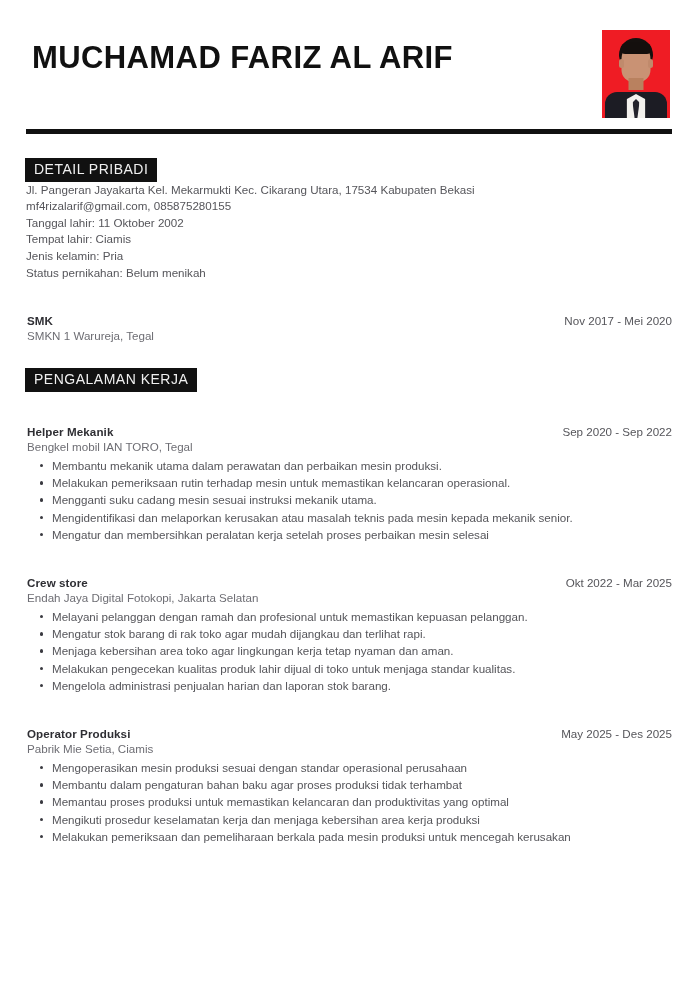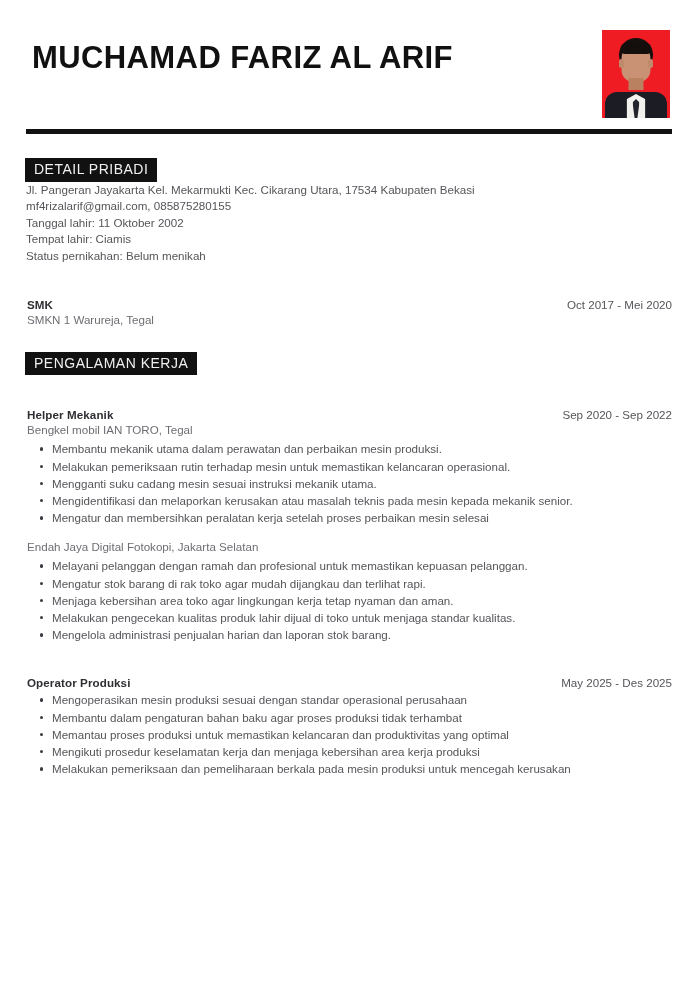--- a/index.html
+++ b/index.html
@@ -236,29 +236,30 @@
 
   <div class="rule"></div>
 
   <div class="section">
     <span class="badge">DETAIL PRIBADI</span>
     <div class="details">
       <div class="line">Jl. Pangeran Jayakarta Kel. Mekarmukti Kec. Cikarang Utara, 17534 Kabupaten Bekasi</div>
       <div class="line">mf4rizalarif@gmail.com, 085875280155</div>
       <div class="line">Tanggal lahir: 11 Oktober 2002</div>
       <div class="line">Tempat lahir: Ciamis</div>
+      <div class="line">Jenis kelamin: Pria</div>
       <div class="line">Status pernikahan: Belum menikah</div>
     </div>
   </div>
 
   <div class="section">
     <div class="edu-entry">
       <div class="entry-head">
         <div class="entry-title">SMK</div>
-        <div class="entry-date">Oct 2017 - Mei 2020</div>
+        <div class="entry-date">Nov 2017 - Mei 2020</div>
       </div>
       <div class="entry-sub">SMKN 1 Warureja, Tegal</div>
     </div>
   </div>
 
   <div class="section">
     <span class="badge">PENGALAMAN KERJA</span>
 
     <div class="entry">
       <div class="entry-head">
@@ -269,35 +270,40 @@
       <ul class="bullets">
         <li>Membantu mekanik utama dalam perawatan dan perbaikan mesin produksi.</li>
         <li>Melakukan pemeriksaan rutin terhadap mesin untuk memastikan kelancaran operasional.</li>
         <li>Mengganti suku cadang mesin sesuai instruksi mekanik utama.</li>
         <li>Mengidentifikasi dan melaporkan kerusakan atau masalah teknis pada mesin kepada mekanik senior.</li>
         <li>Mengatur dan membersihkan peralatan kerja setelah proses perbaikan mesin selesai</li>
       </ul>
     </div>
 
     <div class="entry">
+      <div class="entry-head">
+        <div class="entry-title">Crew store</div>
+        <div class="entry-date">Okt 2022 - Mar 2025</div>
+      </div>
       <div class="entry-sub">Endah Jaya Digital Fotokopi, Jakarta Selatan</div>
       <ul class="bullets">
         <li>Melayani pelanggan dengan ramah dan profesional untuk memastikan kepuasan pelanggan.</li>
         <li>Mengatur stok barang di rak toko agar mudah dijangkau dan terlihat rapi.</li>
         <li>Menjaga kebersihan area toko agar lingkungan kerja tetap nyaman dan aman.</li>
         <li>Melakukan pengecekan kualitas produk lahir dijual di toko untuk menjaga standar kualitas.</li>
         <li>Mengelola administrasi penjualan harian dan laporan stok barang.</li>
       </ul>
     </div>
 
     <div class="entry">
       <div class="entry-head">
         <div class="entry-title">Operator Produksi</div>
         <div class="entry-date">May 2025 - Des 2025</div>
       </div>
+      <div class="entry-sub">Pabrik Mie Setia, Ciamis</div>
       <ul class="bullets">
         <li>Mengoperasikan mesin produksi sesuai dengan standar operasional perusahaan</li>
         <li>Membantu dalam pengaturan bahan baku agar proses produksi tidak terhambat</li>
         <li>Memantau proses produksi untuk memastikan kelancaran dan produktivitas yang optimal</li>
         <li>Mengikuti prosedur keselamatan kerja dan menjaga kebersihan area kerja produksi</li>
         <li>Melakukan pemeriksaan dan pemeliharaan berkala pada mesin produksi untuk mencegah kerusakan</li>
       </ul>
     </div>
 
   </div>

